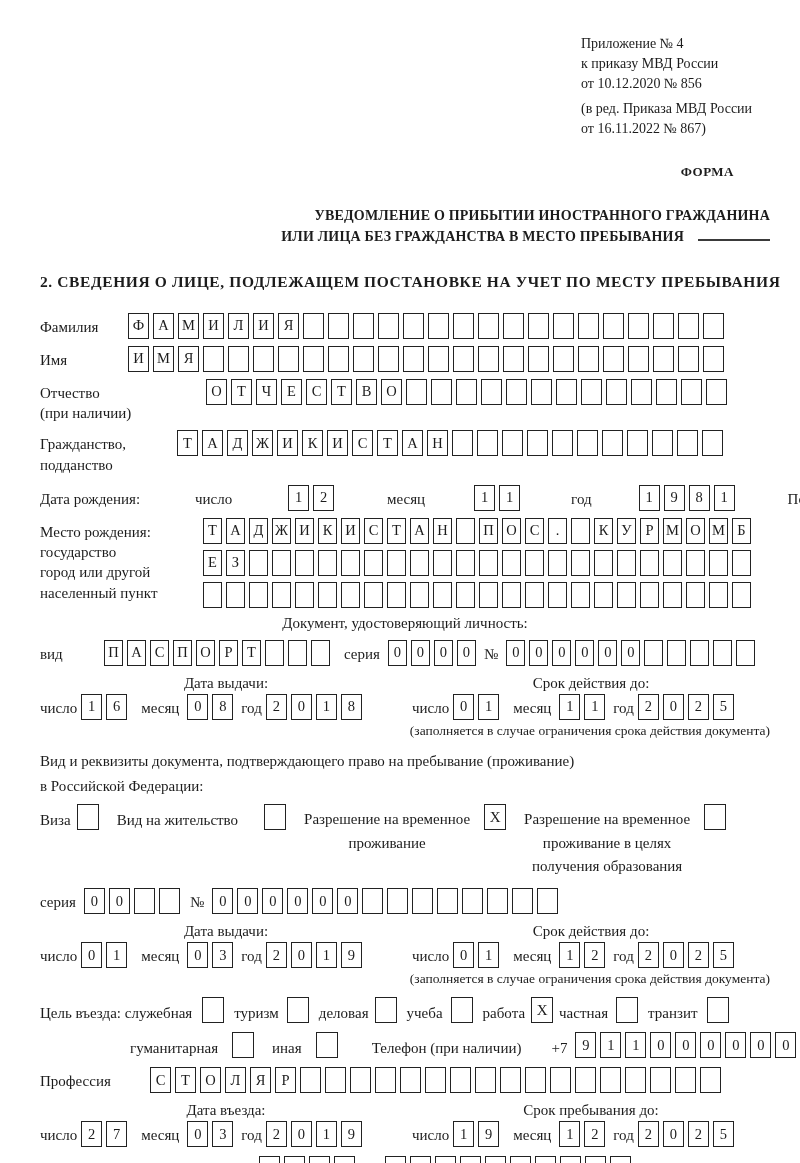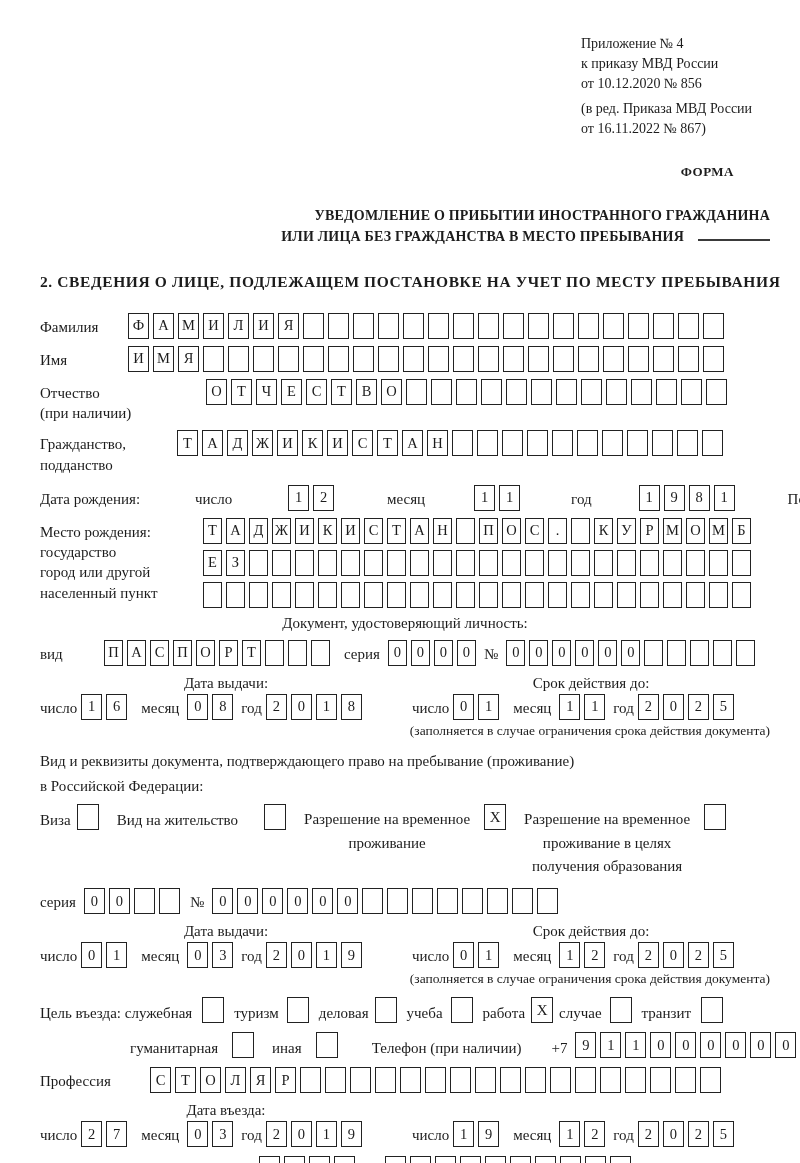--- a/index.html
+++ b/index.html
@@ -512,21 +512,21 @@
     <span class="lbl">Цель въезда: служебная</span>
     <span class="cb gap10"></span>
     <span class="lbl gap10">туризм</span>
     <span class="cb gap8"></span>
     <span class="lbl gap10">деловая</span>
     <span class="cb gap6"></span>
     <span class="lbl gap10">учеба</span>
     <span class="cb gap8"></span>
     <span class="lbl gap10">работа</span>
     <span class="cb gap6">X</span>
-    <span class="lbl gap6">случае</span>
+    <span class="lbl gap6">частная</span>
     <span class="cb gap8"></span>
     <span class="lbl gap10">транзит</span>
     <span class="cb gap10"></span>
   </div>
 
   <div class="purpose-row" style="margin-left:90px">
     <span class="lbl">гуманитарная</span>
     <span class="cb gap14"></span>
     <span class="lbl gap18">иная</span>
     <span class="cb gap14"></span>
@@ -569,20 +569,21 @@
         <span class="cell"></span>
         <span class="cell"></span>
         <span class="cell"></span>
         <span class="cell"></span>
         <span class="cell"></span>
       </span>
   </div>
 
   <div class="dates" style="margin-top:4px">
     <div class="dcol-l dhead">Дата въезда:</div>
+    <div class="dcol-r dhead">Срок пребывания до:</div>
   </div>
   <div class="dates" style="margin-bottom:9px">
     <div class="dcol-l dgroup">
       <span class="lbl">число</span>
       <span class="cells gap4">
           <span class="cell">2</span>
           <span class="cell">7</span>
         </span>
       <span class="lbl gap14">месяц</span>
       <span class="cells gap8">

